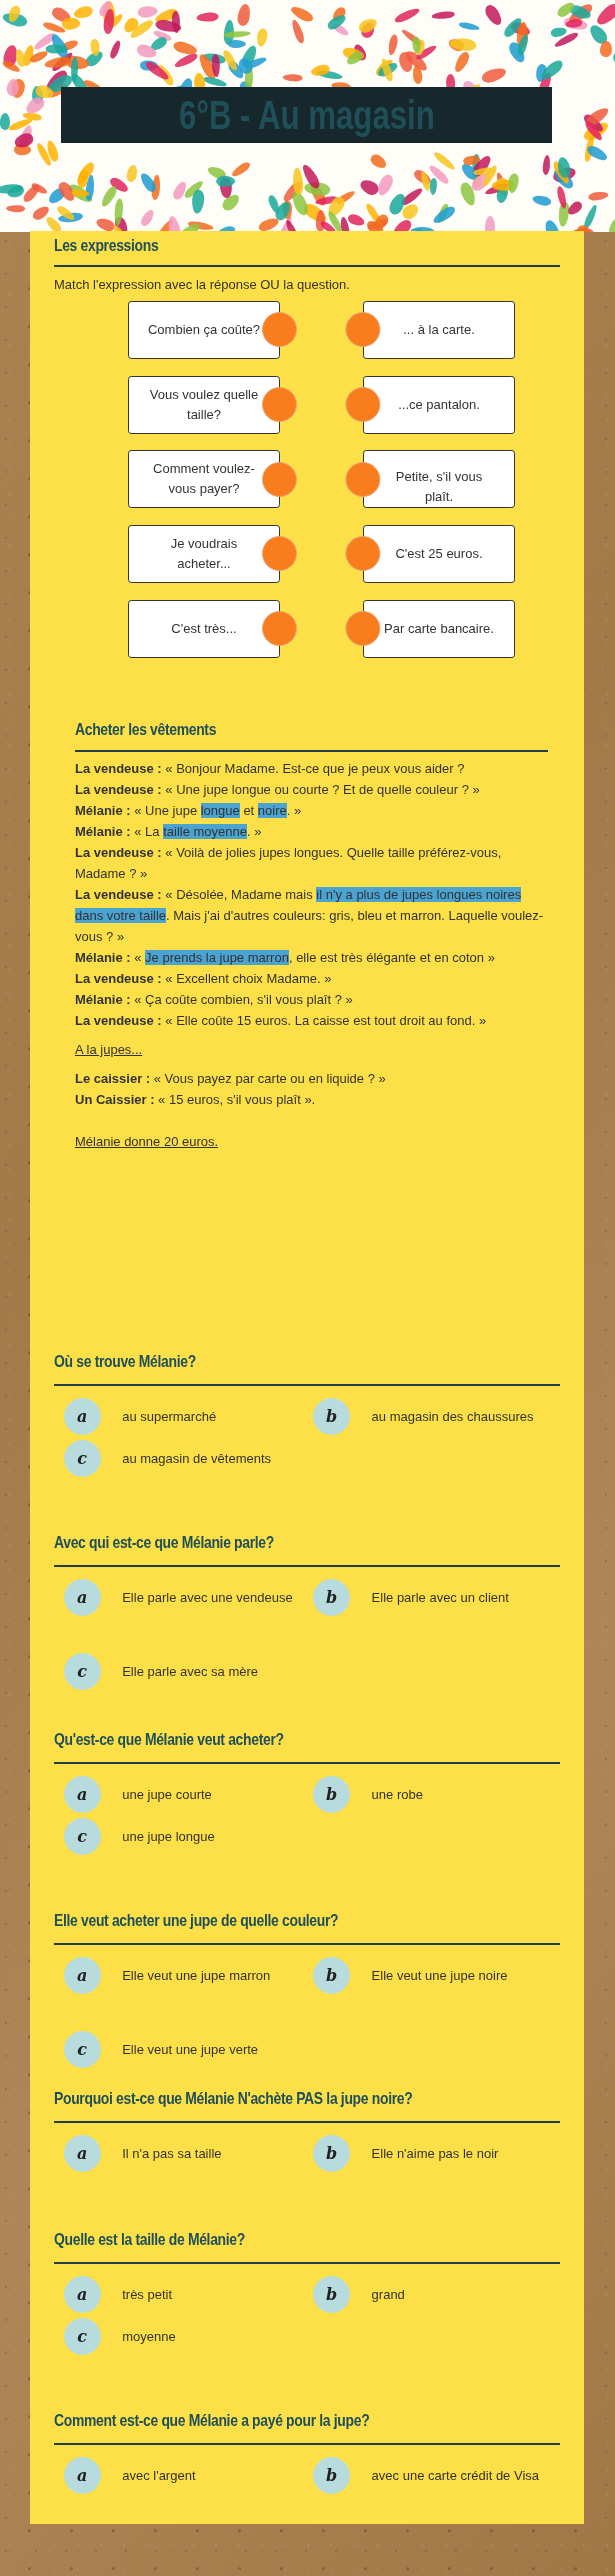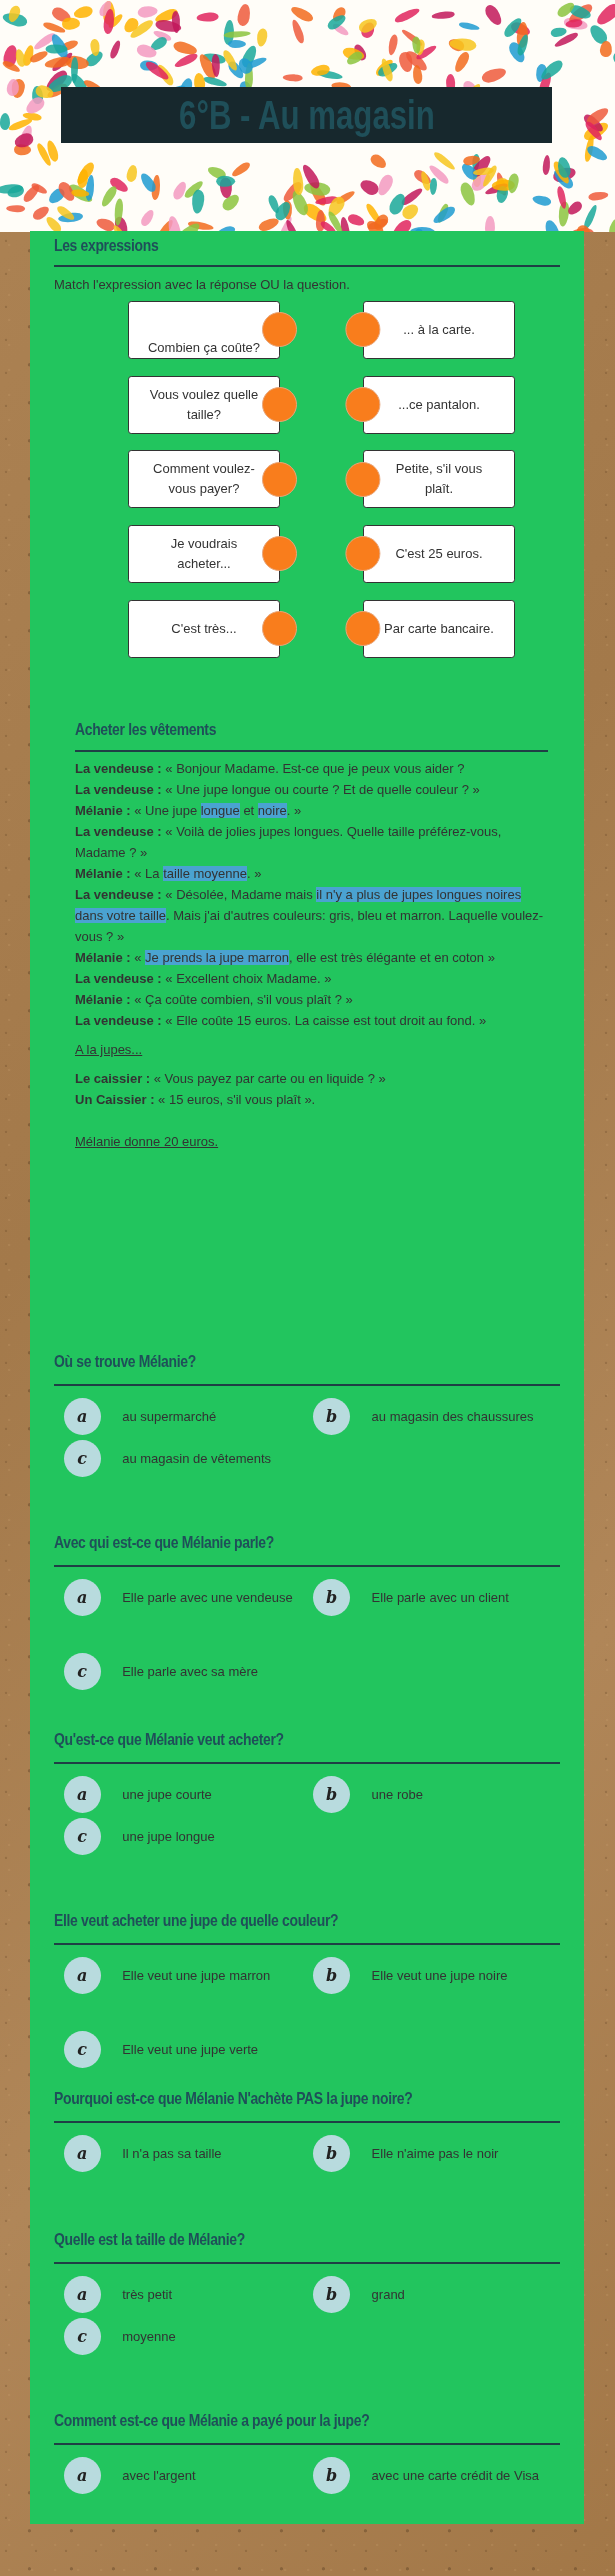--- a/index.html
+++ b/index.html
@@ -35,21 +35,21 @@
   }
   .banner-title {
     font-family: "Liberation Sans Narrow", "Liberation Sans", sans-serif;
     font-weight: bold; font-size: 40px; letter-spacing: 0px;
     color: #1f4f59; transform: scaleX(0.78);
     white-space: nowrap;
   }
   
   .card {
     position: absolute; left: 30px; top: 231px; width: 554px; height: 2293px;
-    background: #22c55e;
+    background: #fde047;
   }
   .section-title {
     font-family: "Liberation Sans", sans-serif; font-weight: bold;
     color: #1f4f59; font-size: 17px; letter-spacing: -0.4px;
     transform-origin: left center; transform: scaleX(0.82);
     white-space: nowrap;
   }
   .divider { height: 1.6px; background: #1f3f45; }
 
   
@@ -352,21 +352,21 @@
   </div>
 </div>
 
 <div class="card">
 
   <div class="exp">
     <div class="section-title">Les expressions</div>
     <div class="divider"></div>
     <div class="instr">Match l'expression avec la réponse OU la question.</div>
 
-    <div class="match-box" style="left:74px;top:70px;align-items:flex-end;">
+    <div class="match-box" style="left:74px;top:70px;">
         <span>Combien ça coûte?</span>
       </div>
     <div class="match-box" style="left:74px;top:145px;">
         <span>Vous voulez quelle taille?</span>
       </div>
     <div class="match-box" style="left:74px;top:219px;">
         <span>Comment voulez-vous payer?</span>
       </div>
     <div class="match-box" style="left:74px;top:294px;">
         <span>Je voudrais acheter...</span>
@@ -374,21 +374,21 @@
     <div class="match-box" style="left:74px;top:369px;">
         <span>C'est très...</span>
       </div>
 
     <div class="match-box" style="left:309px;top:70px;">
         <span>... à la carte.</span>
       </div>
     <div class="match-box" style="left:309px;top:145px;">
         <span>...ce pantalon.</span>
       </div>
-    <div class="match-box" style="left:309px;top:219px;">
+    <div class="match-box" style="left:309px;top:219px;align-items:flex-end;">
         <span>Petite, s'il vous plaît.</span>
       </div>
     <div class="match-box" style="left:309px;top:294px;">
         <span>C'est 25 euros.</span>
       </div>
     <div class="match-box" style="left:309px;top:369px;">
         <span>Par carte bancaire.</span>
       </div>
 
     <div class="match-dot" style="left:208px;top:81px;"></div>
@@ -404,22 +404,22 @@
     <div class="match-dot" style="left:309px;top:380px;transform:translateX(-17.6px);"></div>
   </div>
 
   <div class="dialog">
     <div class="section-title">Acheter les vêtements</div>
     <div class="divider"></div>
     <div class="lines" id="dialogue-lines">
         <div><b>La vendeuse :</b> « Bonjour Madame. Est-ce que je peux vous aider ?</div>
         <div><b>La vendeuse :</b> « Une jupe longue ou courte ? Et de quelle couleur ? »</div>
         <div><b>Mélanie :</b> « Une jupe <span class="hl">longue</span> et <span class="hl">noire</span>. »</div>
+        <div><b>Mélanie :</b> « La <span class="hl">taille moyenne</span>. »</div>
         <div><b>La vendeuse :</b> « Voilà de jolies jupes longues. Quelle taille préférez-vous, Madame ? »</div>
-        <div><b>Mélanie :</b> « La <span class="hl">taille moyenne</span>. »</div>
         <div><b>La vendeuse :</b> « Désolée, Madame mais <span class="hl">il n'y a plus de jupes longues noires dans votre taille</span>. Mais j'ai d'autres couleurs: gris, bleu et marron. Laquelle voulez-vous ? »</div>
         <div><b>Mélanie :</b> « <span class="hl">Je prends la jupe marron</span>, elle est très élégante et en coton »</div>
         <div><b>La vendeuse :</b> « Excellent choix Madame. »</div>
         <div><b>Mélanie :</b> « Ça coûte combien, s'il vous plaît ? »</div>
         <div><b>La vendeuse :</b> « Elle coûte 15 euros. La caisse est tout droit au fond. »</div>
         <div class="ul" style="margin-top: 8px; margin-bottom: 8px;">A la jupes...</div>
         <div><b>Le caissier :</b> « Vous payez par carte ou en liquide ? »</div>
         <div><b>Un Caissier :</b> « 15 euros, s'il vous plaît ».</div>
         <div class="ul" style="margin-top: 21px; margin-bottom: 21px;">Mélanie donne 20 euros.</div>
       </div>

